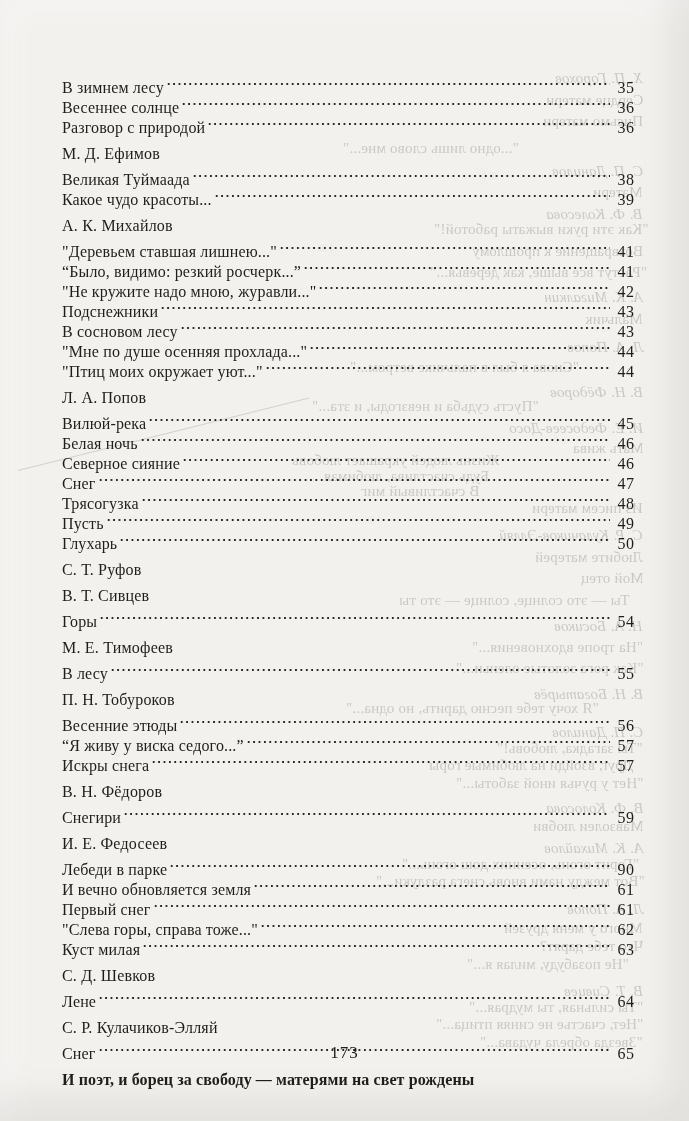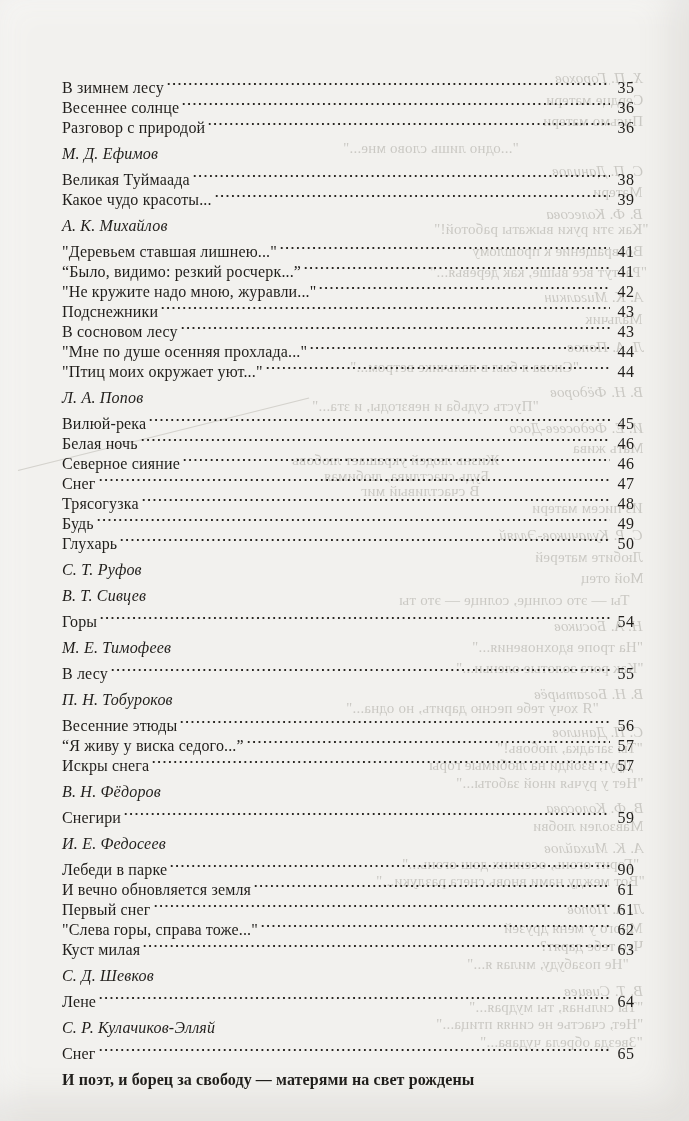--- a/index.html
+++ b/index.html
@@ -37,21 +37,21 @@
   .row{display:flex;align-items:baseline;}
   .title{white-space:nowrap;letter-spacing:.15px;}
   .leader{
     flex:1;align-self:stretch;margin:0 3px 0 2px;min-width:12px;
     background-image:radial-gradient(circle,#2b2823 1.05px,rgba(0,0,0,0) 1.45px);
     background-size:5.4px 20px;
     background-repeat:repeat-x;
     background-position:left calc(100% - 4px);
   }
   .pg{flex:none;width:26px;text-align:center;letter-spacing:.5px;}
-  .author{font-style:italic;letter-spacing:.2px;}
+  .author{letter-spacing:.2px;}
   .sec-header{font-weight:700;letter-spacing:.1px;}
   .footer{
     position:absolute;left:0;right:0;top:1043px;text-align:center;
     color:#24221e;font-size:17px;letter-spacing:1px;
   }
 </style>
 </head>
 <body>
 
 <div class="page">
@@ -197,21 +197,21 @@
           <span class="title">Снег</span>
           <span class="leader"></span>
           <span class="pg">47</span>
         </div>
         <div class="row">
           <span class="title">Трясогузка</span>
           <span class="leader"></span>
           <span class="pg">48</span>
         </div>
         <div class="row">
-          <span class="title">Будь</span>
+          <span class="title">Пусть</span>
           <span class="leader"></span>
           <span class="pg">49</span>
         </div>
         <div class="row">
           <span class="title">Глухарь</span>
           <span class="leader"></span>
           <span class="pg">50</span>
         </div>
       </div>
       <div class="block author">С. Т. Руфов</div>
@@ -297,13 +297,14 @@
       <div class="block">
         <div class="row">
           <span class="title">Снег</span>
           <span class="leader"></span>
           <span class="pg">65</span>
         </div>
       </div>
       <div class="block sec-header">И поэт, и борец за свободу — матерями на свет рождены</div>
     </div>
 
+  <div class="footer">173</div>
 </div>
 
 </body></html>

